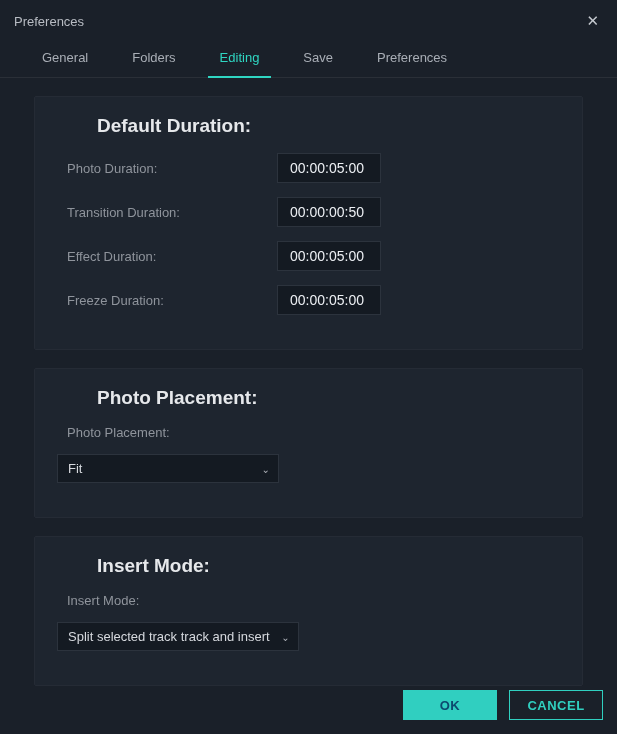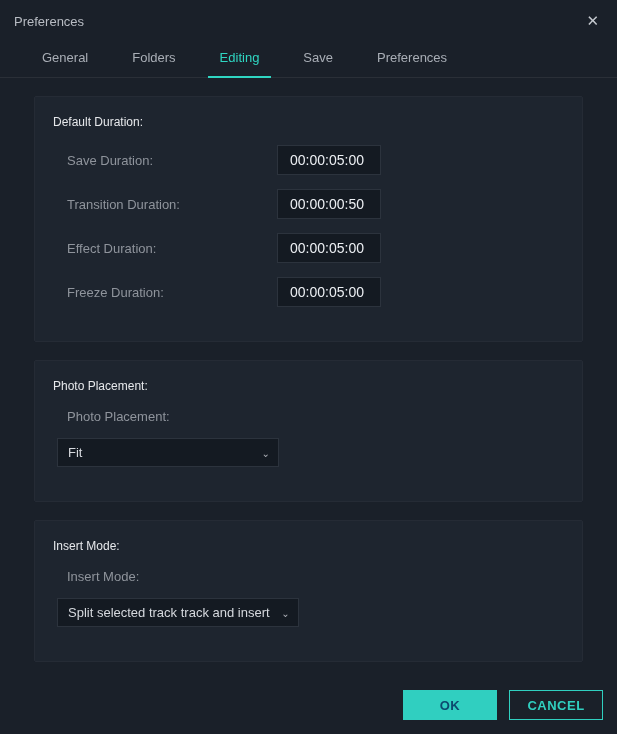--- a/index.html
+++ b/index.html
@@ -54,23 +54,24 @@
   }
   .panel {
     background: #1e252f;
     border: 1px solid #252b35;
     border-radius: 2px;
     padding: 18px 18px 34px 18px;
     margin-bottom: 18px;
   }
   .panel-title {
     color: #e6e8eb;
-    font-weight: 400;
-    font-size: 12px;
+    font-weight: 700;
+    font-size: 19px;
     margin-bottom: 16px;
+    margin-left: 44px;
   }
   .row {
     display: flex;
     align-items: center;
     margin-bottom: 14px;
     padding-left: 14px;
   }
   .row-label {
     width: 210px;
     color: #8f949c;
@@ -158,21 +159,21 @@
   <div class="tab active">Editing</div>
   <div class="tab">Save</div>
   <div class="tab">Preferences</div>
 </div>
 
 <div class="content">
 
   <div class="panel">
     <div class="panel-title">Default Duration:</div>
     <div class="row">
-      <span class="row-label">Save Duration:</span>
+      <span class="row-label">Photo Duration:</span>
       <input class="tc-input" value="00:00:05:00" style="">
     </div>
     <div class="row">
       <span class="row-label">Transition Duration:</span>
       <input class="tc-input" value="00:00:00:50" style="">
     </div>
     <div class="row">
       <span class="row-label">Effect Duration:</span>
       <input class="tc-input" value="00:00:05:00" style="">
     </div>

